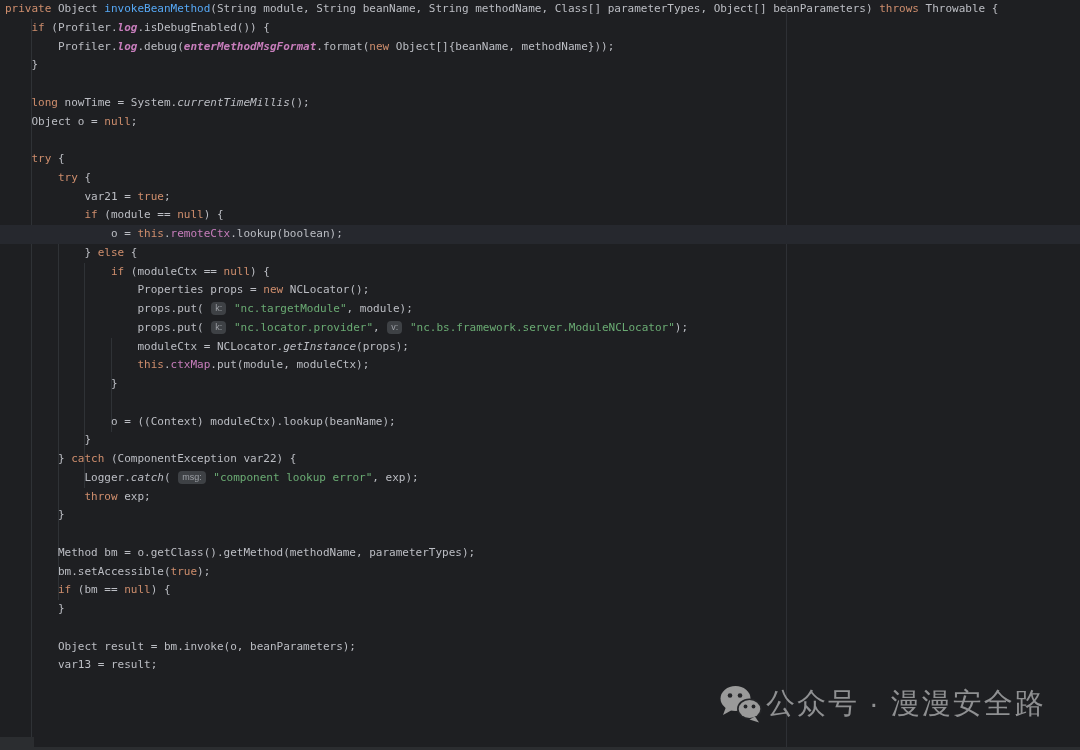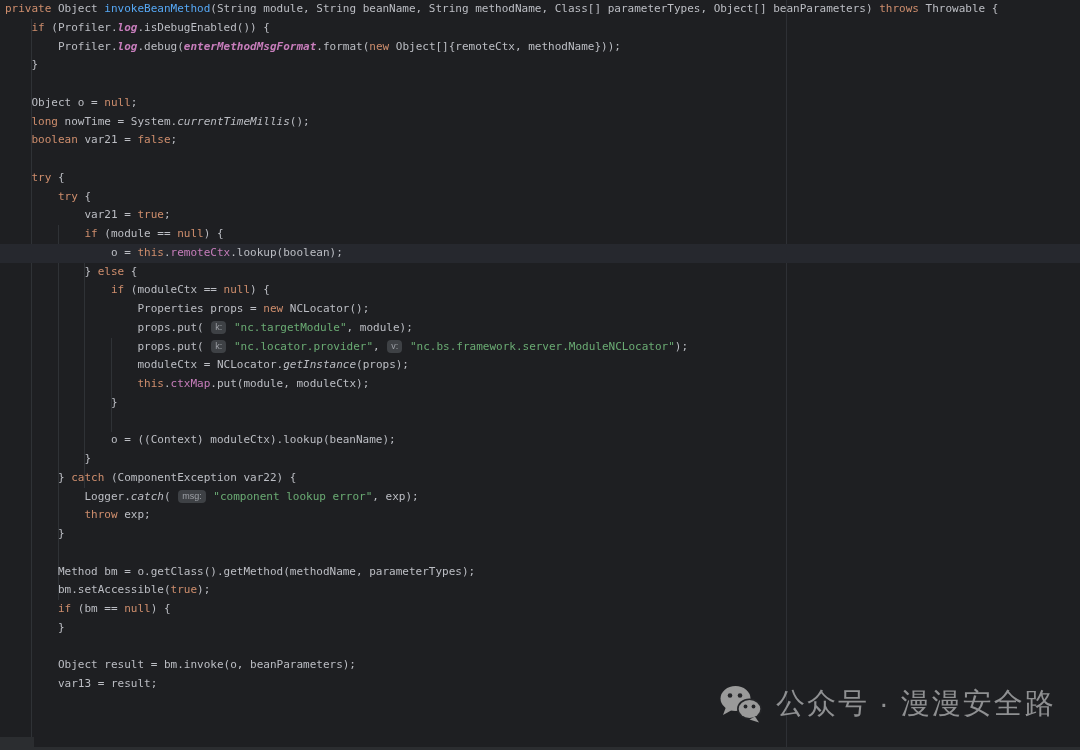--- a/index.html
+++ b/index.html
@@ -30,21 +30,21 @@
   .t-str{color:#6aab73;}
   .t-sm{color:#bcbec4;font-style:italic;}
   .t-hint{
     display:inline-block;background:#3e4145;color:#9da0a6;
     font-family:"Liberation Sans",sans-serif;font-size:9px;line-height:13px;
     border-radius:4px;padding:0 4px;margin:0 1px;vertical-align:1px;
   }
   
   .watermark{
     position:absolute;left:718px;top:684px;z-index:4;
-    display:flex;gap:12px;
+    display:flex;gap:2px;
   }
   .watermark .wm-text{
     font-family:"Liberation Sans",sans-serif;
     font-size:29px;color:#8f9092;letter-spacing:2px;white-space:nowrap;
   }
   
   .bottom-strip{position:absolute;left:0;right:0;bottom:0;height:3px;background:#2b2d30;z-index:3;}
   .corner-block{position:absolute;left:0;bottom:0;width:34px;height:13px;background:#2b2d30;z-index:3;}
 </style>
 </head>
@@ -54,26 +54,25 @@
 
   <div class="margin-guide"></div>
   <div class="indent-guide" id="ig1"></div>
   <div class="indent-guide" id="ig2"></div>
   <div class="indent-guide" id="ig3"></div>
   <div class="indent-guide" id="ig4"></div>
 
   <div class="code">
       <div class="line"><span class="t-kw">private</span><span class="t-tx"> Object </span><span class="t-fn">invokeBeanMethod</span><span class="t-tx">(String module, String beanName, String methodName, Class[] parameterTypes, Object[] beanParameters) </span><span class="t-kw">throws</span><span class="t-tx"> Throwable {</span></div>
       <div class="line"><span class="t-tx">    </span><span class="t-kw">if</span><span class="t-tx"> (Profiler.</span><span class="t-fis">log</span><span class="t-tx">.isDebugEnabled()) {</span></div>
-      <div class="line"><span class="t-tx">        Profiler.</span><span class="t-fis">log</span><span class="t-tx">.debug(</span><span class="t-fis">enterMethodMsgFormat</span><span class="t-tx">.format(</span><span class="t-kw">new</span><span class="t-tx"> Object[]{remoteCtx, methodName}));</span></div>
+      <div class="line"><span class="t-tx">        Profiler.</span><span class="t-fis">log</span><span class="t-tx">.debug(</span><span class="t-fis">enterMethodMsgFormat</span><span class="t-tx">.format(</span><span class="t-kw">new</span><span class="t-tx"> Object[]{beanName, methodName}));</span></div>
       <div class="line"><span class="t-tx">    }</span></div>
       <div class="line"></div>
+      <div class="line"><span class="t-tx">    </span><span class="t-kw">long</span><span class="t-tx"> nowTime = System.</span><span class="t-sm">currentTimeMillis</span><span class="t-tx">();</span></div>
       <div class="line"><span class="t-tx">    Object o = </span><span class="t-kw">null</span><span class="t-tx">;</span></div>
-      <div class="line"><span class="t-tx">    </span><span class="t-kw">long</span><span class="t-tx"> nowTime = System.</span><span class="t-sm">currentTimeMillis</span><span class="t-tx">();</span></div>
-      <div class="line"><span class="t-tx">    </span><span class="t-kw">boolean</span><span class="t-tx"> var21 = </span><span class="t-kw">false</span><span class="t-tx">;</span></div>
       <div class="line"></div>
       <div class="line"><span class="t-tx">    </span><span class="t-kw">try</span><span class="t-tx"> {</span></div>
       <div class="line"><span class="t-tx">        </span><span class="t-kw">try</span><span class="t-tx"> {</span></div>
       <div class="line"><span class="t-tx">            var21 = </span><span class="t-kw">true</span><span class="t-tx">;</span></div>
       <div class="line"><span class="t-tx">            </span><span class="t-kw">if</span><span class="t-tx"> (module == </span><span class="t-kw">null</span><span class="t-tx">) {</span></div>
       <div class="line hl"><span class="t-tx">                o = </span><span class="t-kw">this</span><span class="t-tx">.</span><span class="t-fi">remoteCtx</span><span class="t-tx">.lookup(boolean);</span></div>
       <div class="line"><span class="t-tx">            } </span><span class="t-kw">else</span><span class="t-tx"> {</span></div>
       <div class="line"><span class="t-tx">                </span><span class="t-kw">if</span><span class="t-tx"> (moduleCtx == </span><span class="t-kw">null</span><span class="t-tx">) {</span></div>
       <div class="line"><span class="t-tx">                    Properties props = </span><span class="t-kw">new</span><span class="t-tx"> NCLocator();</span></div>
       <div class="line"><span class="t-tx">                    props.put( </span><span class="t-hint">k:</span><span class="t-tx"> </span><span class="t-str">"nc.targetModule"</span><span class="t-tx">, module);</span></div>

